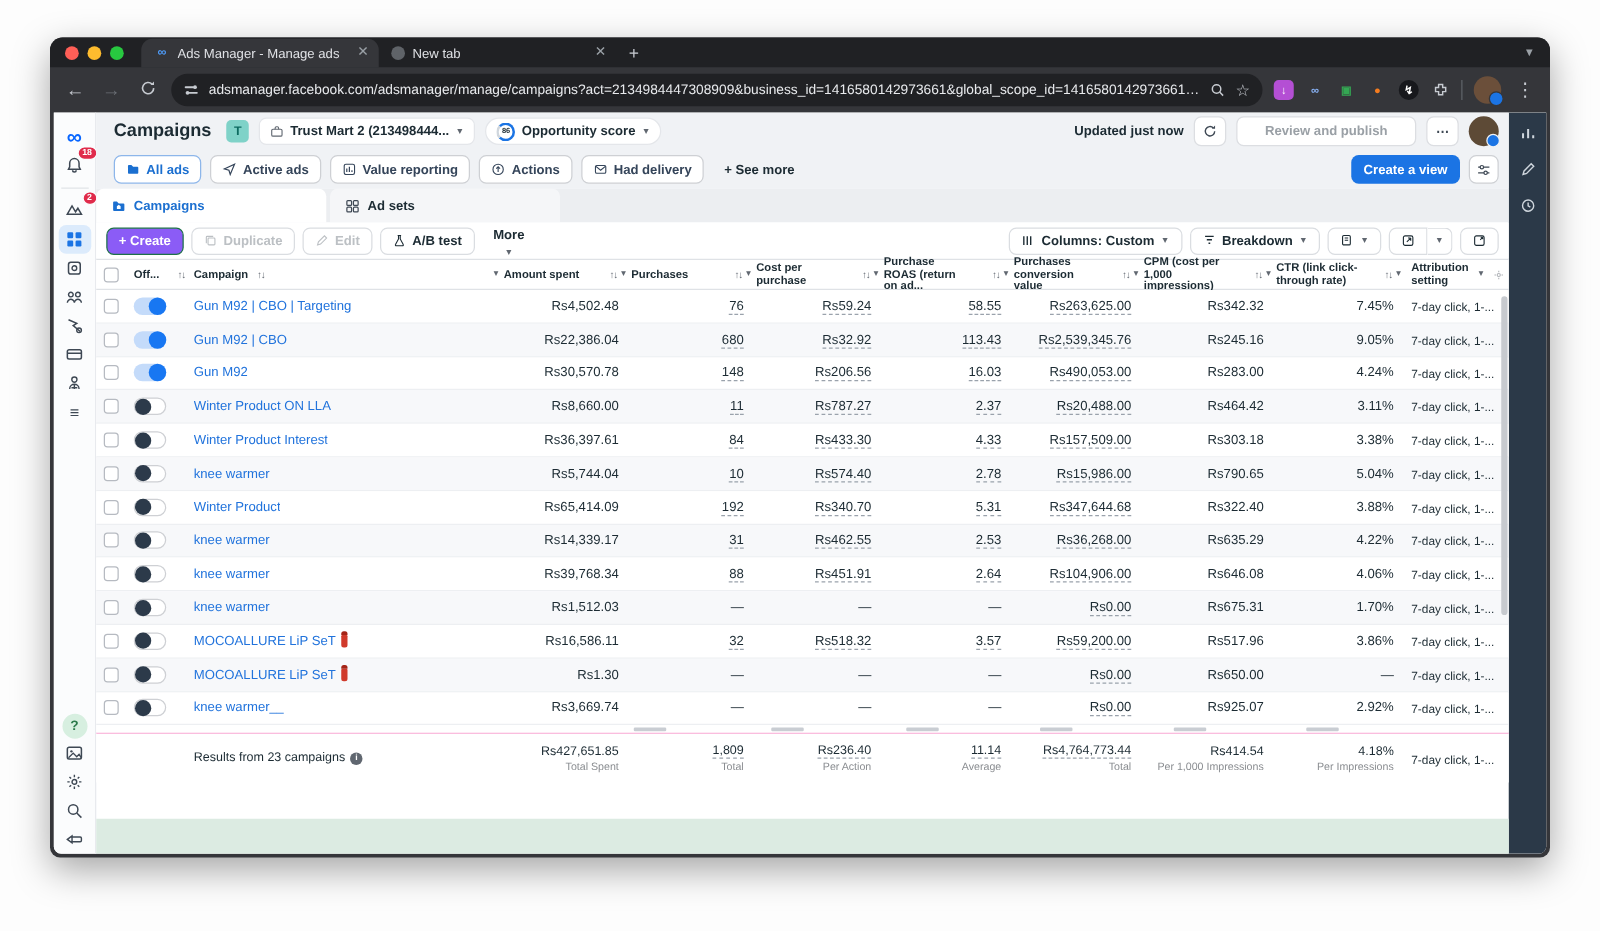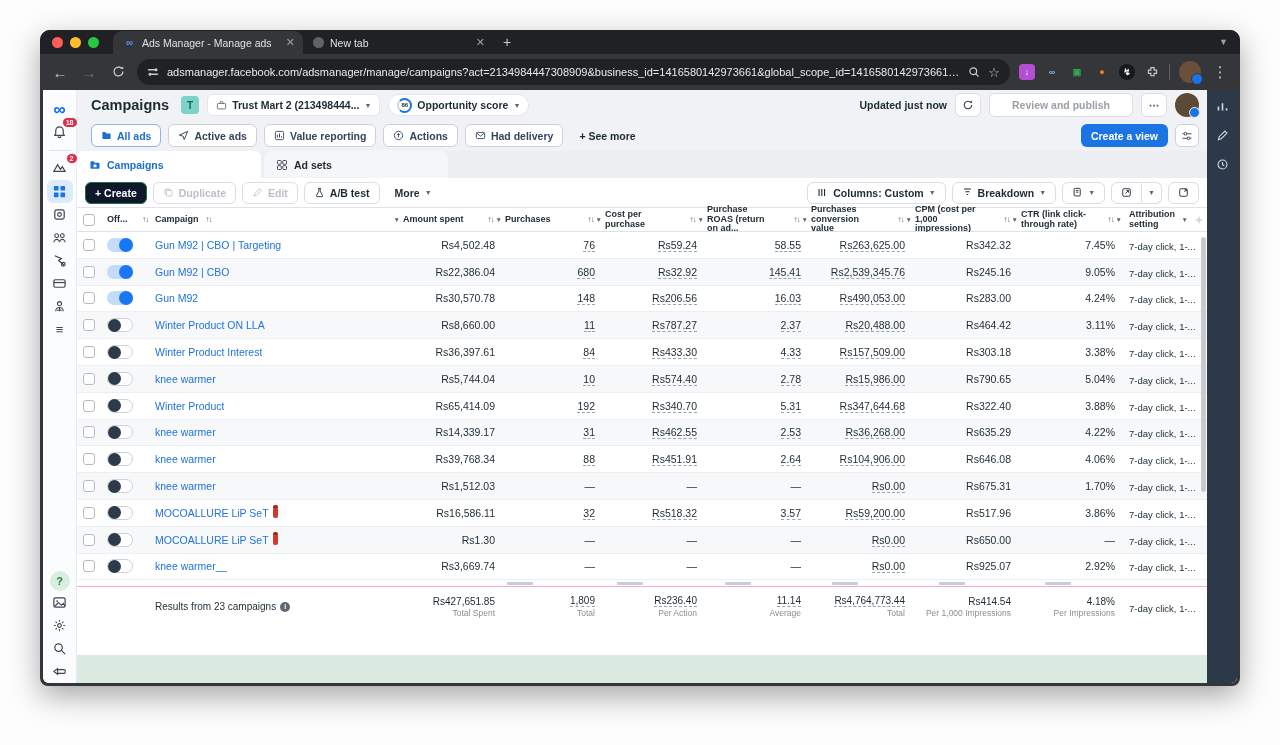--- a/index.html
+++ b/index.html
@@ -95,23 +95,23 @@
   .ltab svg { width:12px; height:12px; }
   .ltab.active { background:#fff; color:#1b6fd0; }
   .tabs-spacer { flex:1; }
   .date-btn { height:22px; background:#fff; border:1px solid #dcdee2; border-radius:6px; display:flex;
     align-items:center; gap:5px; padding:0 8px; margin:0 8px 2px 0; font-size:10px; font-weight:bold; color:#1c2b33; }
   
   .action-row { height:29px; background:#fff; display:flex; align-items:center; padding:0 8px; gap:6px; flex:none; }
   .abtn { height:22px; border-radius:6px; display:flex; align-items:center; gap:5px; padding:0 9px;
     font-size:10.5px; font-weight:bold; border:1px solid #dadde1; background:#fff; color:#1c2b33; }
   .abtn svg { width:11px; height:11px; }
-  .abtn.primary { background:#0f172a; border-color:#1d7048; color:#fff; }
+  .abtn.primary { background:#8b5cf6; border-color:#1d7048; color:#fff; }
   .abtn.disabled { color:#bcc0c4; }
-  .abtn.plain { border:none; }
+  .abtn.plain { border:none;flex-direction:column; }
   .split { display:flex; }
   .split .abtn:first-child { border-radius:6px 0 0 6px; }
   .split .abtn:last-child { border-radius:0 6px 6px 0; border-left:none; padding:0 6px; }
   
   .table-wrap { flex:1; display:flex; flex-direction:column; position:relative; min-height:0; }
   .trow { display:flex; align-items:center; }
   .c-check { width:24px; display:flex; justify-content:center; flex:none; }
   .checkbox { width:12px; height:12px; border:1px solid #b6bac1; border-radius:3px; background:#fff; }
   .c-off { width:50px; flex:none; display:flex; align-items:center; padding-left:6px; }
   .c-name { flex:1; min-width:0; padding-left:4px; display:flex; align-items:center; gap:4px; }
@@ -585,21 +585,21 @@
     <div class="c-off">
                 <span class="toggle on"></span>
               </div>
     <div class="c-name">
       <span class="camp-link">Gun M92 | CBO</span>
 
     </div>
     <div class="c-spent num">Rs22,386.04</div>
     <div class="c-purch num"><span class="u">680</span></div>
     <div class="c-cpp num"><span class="u">Rs32.92</span></div>
-    <div class="c-roas num"><span class="u">145.41</span></div>
+    <div class="c-roas num"><span class="u">113.43</span></div>
     <div class="c-conv num"><span class="u">Rs2,539,345.76</span></div>
     <div class="c-cpm num">Rs245.16</div>
     <div class="c-ctr num">9.05%</div>
     <div class="c-attr"><span class="attr-txt">7-day click, 1-...</span></div>
     <div class="c-gear"></div>
   </div>
             <div class="trow data-row">
     <div class="c-check">
                 <span class="checkbox"></span>
               </div>

